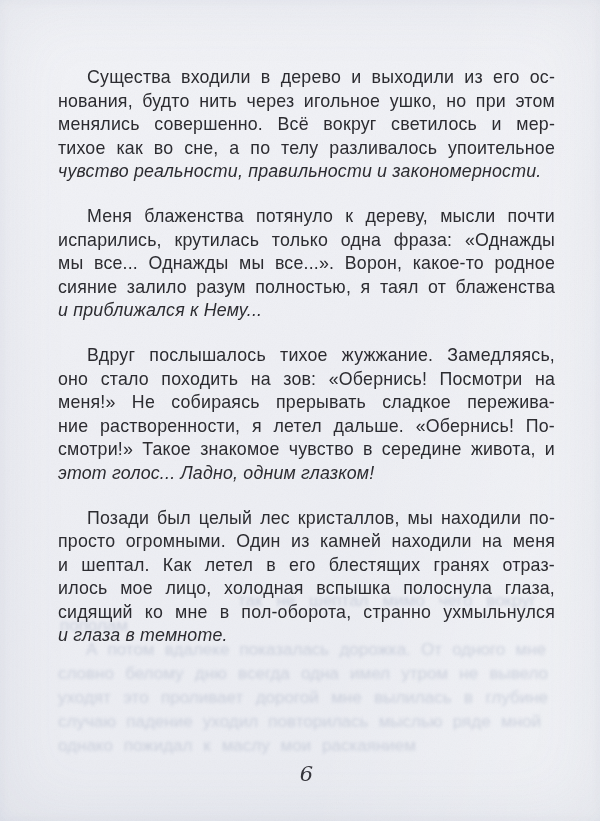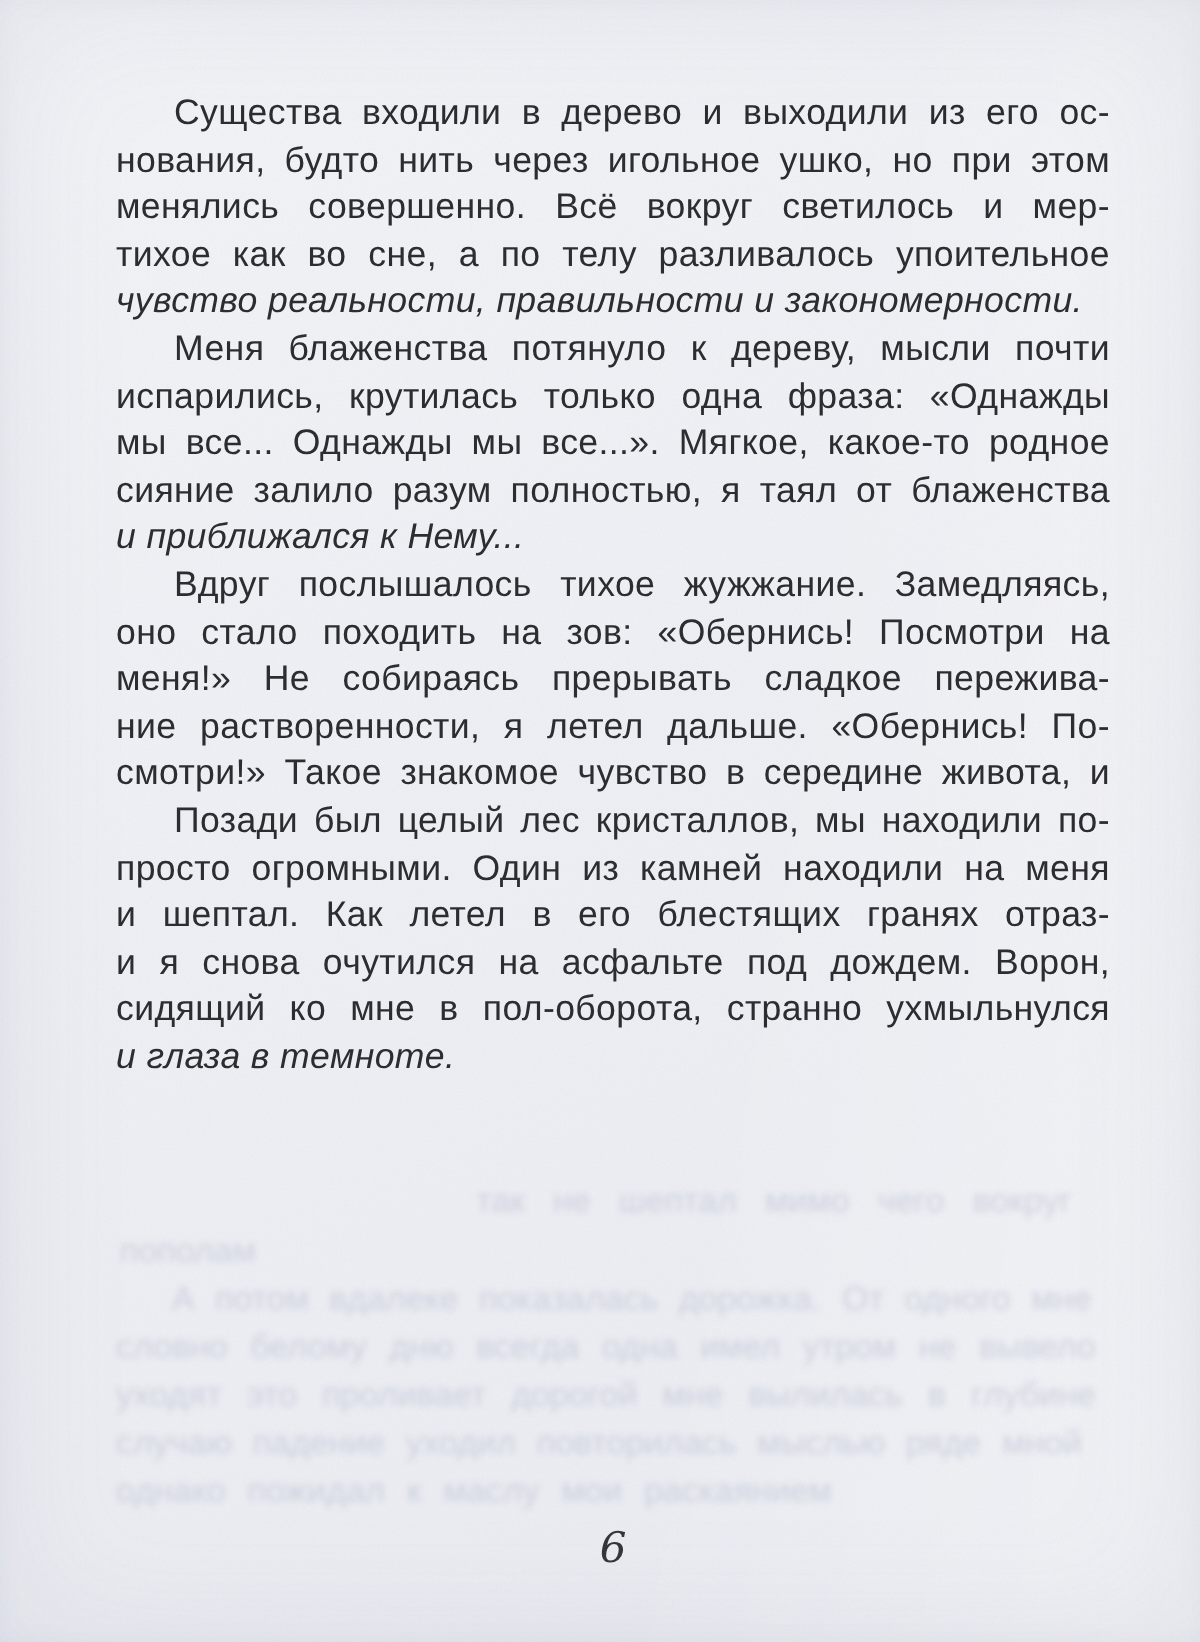--- a/index.html
+++ b/index.html
@@ -38,21 +38,21 @@
     line-height: 23.6px;
     letter-spacing: 0.2px;
     color: var(--ink, #2c2c31);
   }
   .line {
     height: 23.6px;
     overflow: hidden;
     text-align: justify;
     text-align-last: justify;
   }
-  .line.first { text-indent: 29px; }
+  .line.first { text-indent: 29px; margin-top: 21px; }
   .line.last  { text-align-last: left; font-style: italic; }
   .ghost-line {
     position: absolute;
     height: 20px;
     overflow: hidden;
     font-size: 17px;
     color: var(--ghost, #aeb6c9);
     opacity: 0.5;
     filter: blur(1.7px);
     text-align: justify;
@@ -92,32 +92,33 @@
   </svg>
 
   <div class="text-block" id="text-block">
       <div class="line first">Существа входили в дерево и выходили из его ос-</div>
       <div class="line">нования, будто нить через игольное ушко, но при этом</div>
       <div class="line">менялись совершенно. Всё вокруг светилось и мер-</div>
       <div class="line">тихое как во сне, а по телу разливалось упоительное</div>
       <div class="line last">чувство реальности, правильности и закономерности.</div>
       <div class="line first">Меня блаженства потянуло к дереву, мысли почти</div>
       <div class="line">испарились, крутилась только одна фраза: «Однажды</div>
-      <div class="line">мы все... Однажды мы все...». Мягкое, какое-то родное</div>
+      <div class="line">мы все... Однажды мы все...». Ворон, какое-то родное</div>
       <div class="line">сияние залило разум полностью, я таял от блаженства</div>
       <div class="line last">и приближался к Нему...</div>
       <div class="line first">Вдруг послышалось тихое жужжание. Замедляясь,</div>
       <div class="line">оно стало походить на зов: «Обернись! Посмотри на</div>
       <div class="line">меня!» Не собираясь прерывать сладкое пережива-</div>
       <div class="line">ние растворенности, я летел дальше. «Обернись! По-</div>
       <div class="line">смотри!» Такое знакомое чувство в середине живота, и</div>
+      <div class="line last">этот голос... Ладно, одним глазком!</div>
       <div class="line first">Позади был целый лес кристаллов, мы находили по-</div>
       <div class="line">просто огромными. Один из камней находили на меня</div>
       <div class="line">и шептал. Как летел в его блестящих гранях отраз-</div>
-      <div class="line">и я снова очутился на асфальте под дождем. Ворон,</div>
+      <div class="line">илось мое лицо, холодная вспышка полоснула глаза,</div>
       <div class="line">сидящий ко мне в пол-оборота, странно ухмыльнулся</div>
       <div class="line last">и глаза в темноте.</div>
     </div>
 
   <div class="ghost-line gf">так не шептал мимо чего вокруг</div>
   <div class="ghost-line gs">пополам</div>
   <div class="ghost-line g1">А потом вдалеке показалась дорожка. От одного мне</div>
   <div class="ghost-line g2">словно белому дню всегда одна имел утром не вывело</div>
   <div class="ghost-line g3">уходят это проливает дорогой мне вылилась в глубине</div>
   <div class="ghost-line g4">случаю падение уходил повторилась мыслью ряде мной</div>

